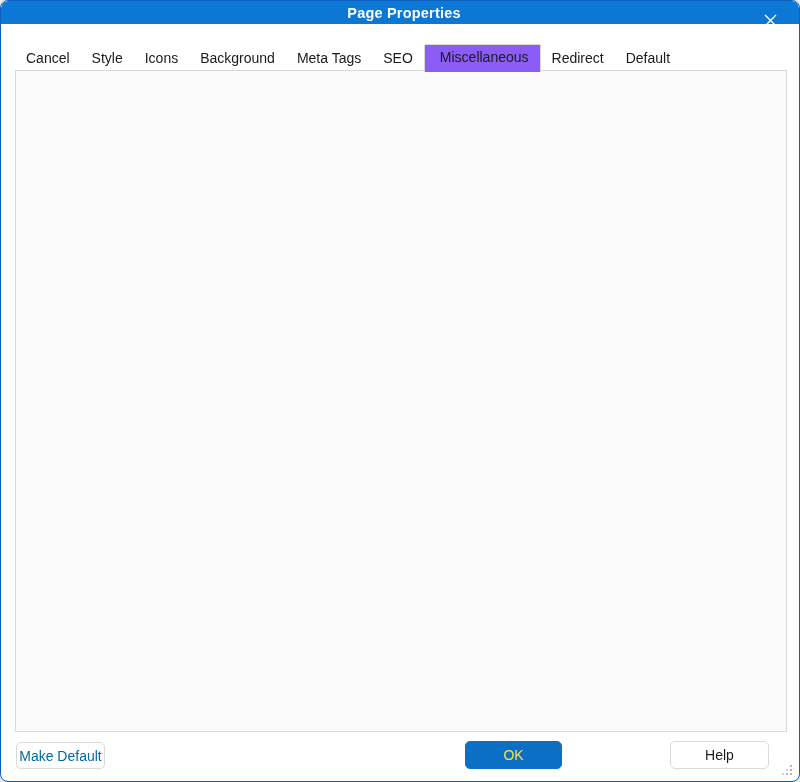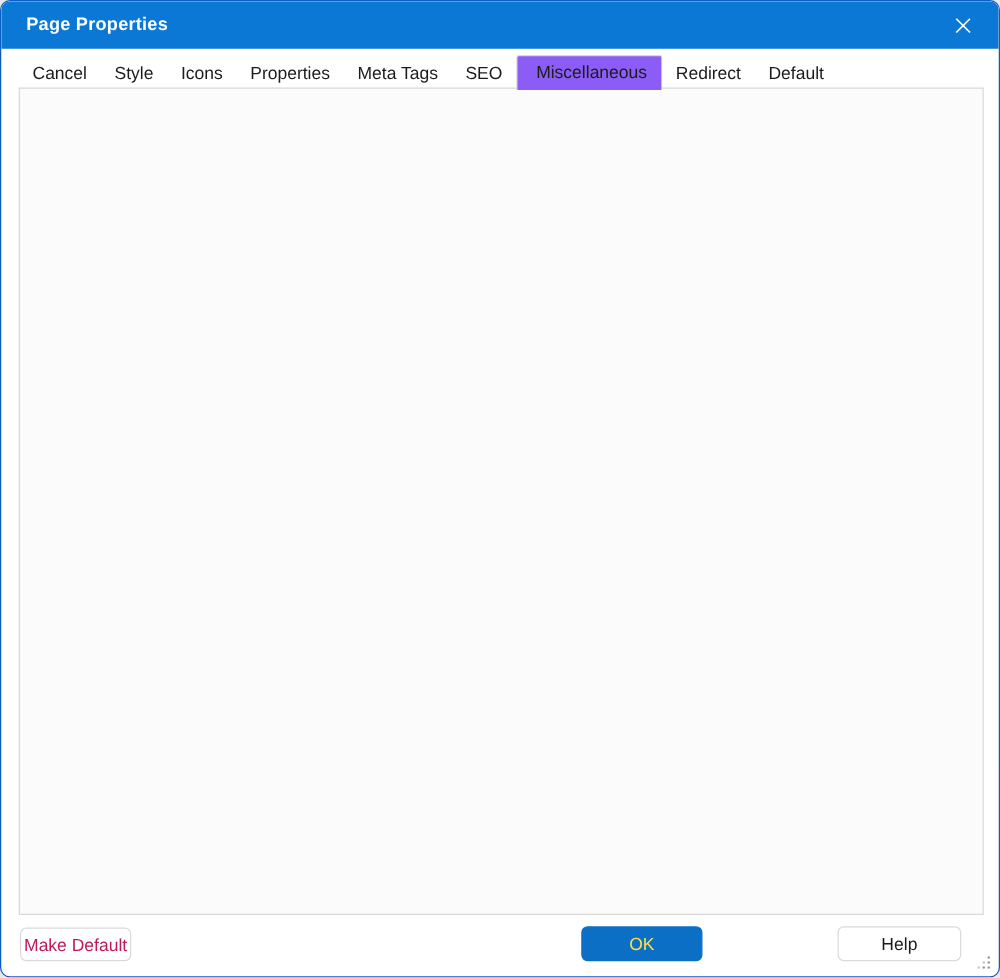--- a/index.html
+++ b/index.html
@@ -6,23 +6,23 @@
   html,body { width:800px; height:782px; background:#e8e8e8; }
   body { font-family:"Liberation Sans", sans-serif; font-size:14px; color:#1b1b1b; }
 
   .dialog {
     position:relative; width:800px; height:782px; background:#ffffff;
     border:1px solid #0b5dbe; border-radius:8px; overflow:hidden;
   }
 
   
   .titlebar {
-    position:absolute; left:0; top:0; width:100%; height:38px;
+    position:absolute; left:0; top:0; width:100%; height:23px;
     background:#0a78d4; display:flex; align-items:center;
-    padding:0 12px 0 20px; border-radius:7px 7px 0 0;
+    padding:0 12px 0 20px; border-radius:7px 7px 0 0;justify-content:center;
   }
   .titlebar .title { color:#ffffff; font-size:14.5px; font-weight:700; letter-spacing:.2px; }
   .close-btn {
     position:absolute; right:10px; top:4px; width:38px; height:30px;
     display:flex; align-items:center; justify-content:center; cursor:pointer;
   }
   .close-btn svg { display:block; }
 
   
   .tabstrip {
@@ -87,21 +87,21 @@
   }
   .spinner .spin-val { color:#8f8f8f; }
   .spinner .arrows { position:absolute; right:7px; top:4px; display:flex; flex-direction:column; gap:3px; }
 
   .btn {
     height:28px; background:#ffffff; border:1px solid #dadada; border-radius:5px;
     display:flex; align-items:center; justify-content:center;
     color:#1b1b1b; cursor:pointer; font-size:14px;
   }
   .btn.primary { background:#0c6fc6; border-color:#0c6fc6; color:#fde047; }
-  .btn.disabled { color:#be185d; cursor:default; }
+  .btn.disabled { color:#0369a1; cursor:default; }
 
   
   .grp-master   { top:84px;  height:89px; }
   .grp-redirect { top:190px; height:121px; }
   .grp-lightbox { top:331px; height:61px; }
   .grp-preload  { top:410px; height:81px; }
   .grp-ai       { top:508px; height:92px; }
 
   .grp-master .row1 { margin-top:14px; }
   .grp-master .row2 { margin-top:7px; }
@@ -138,21 +138,21 @@
             <path d="M1 1 L12 12 M12 1 L1 12" stroke="#ffffff" stroke-width="1.4" fill="none"></path>
           </svg>
       </span>
     </div>
   </div>
 
   <div class="tabstrip">
     <div class="tab">Cancel</div>
     <div class="tab">Style</div>
     <div class="tab">Icons</div>
-    <div class="tab">Properties</div>
+    <div class="tab">Background</div>
     <div class="tab">Meta Tags</div>
     <div class="tab">SEO</div>
     <div class="tab active">Miscellaneous</div>
     <div class="tab">Redirect</div>
     <div class="tab">Default</div>
   </div>
 
   <div class="panel"></div>
 
   <div class="group grp-master">

